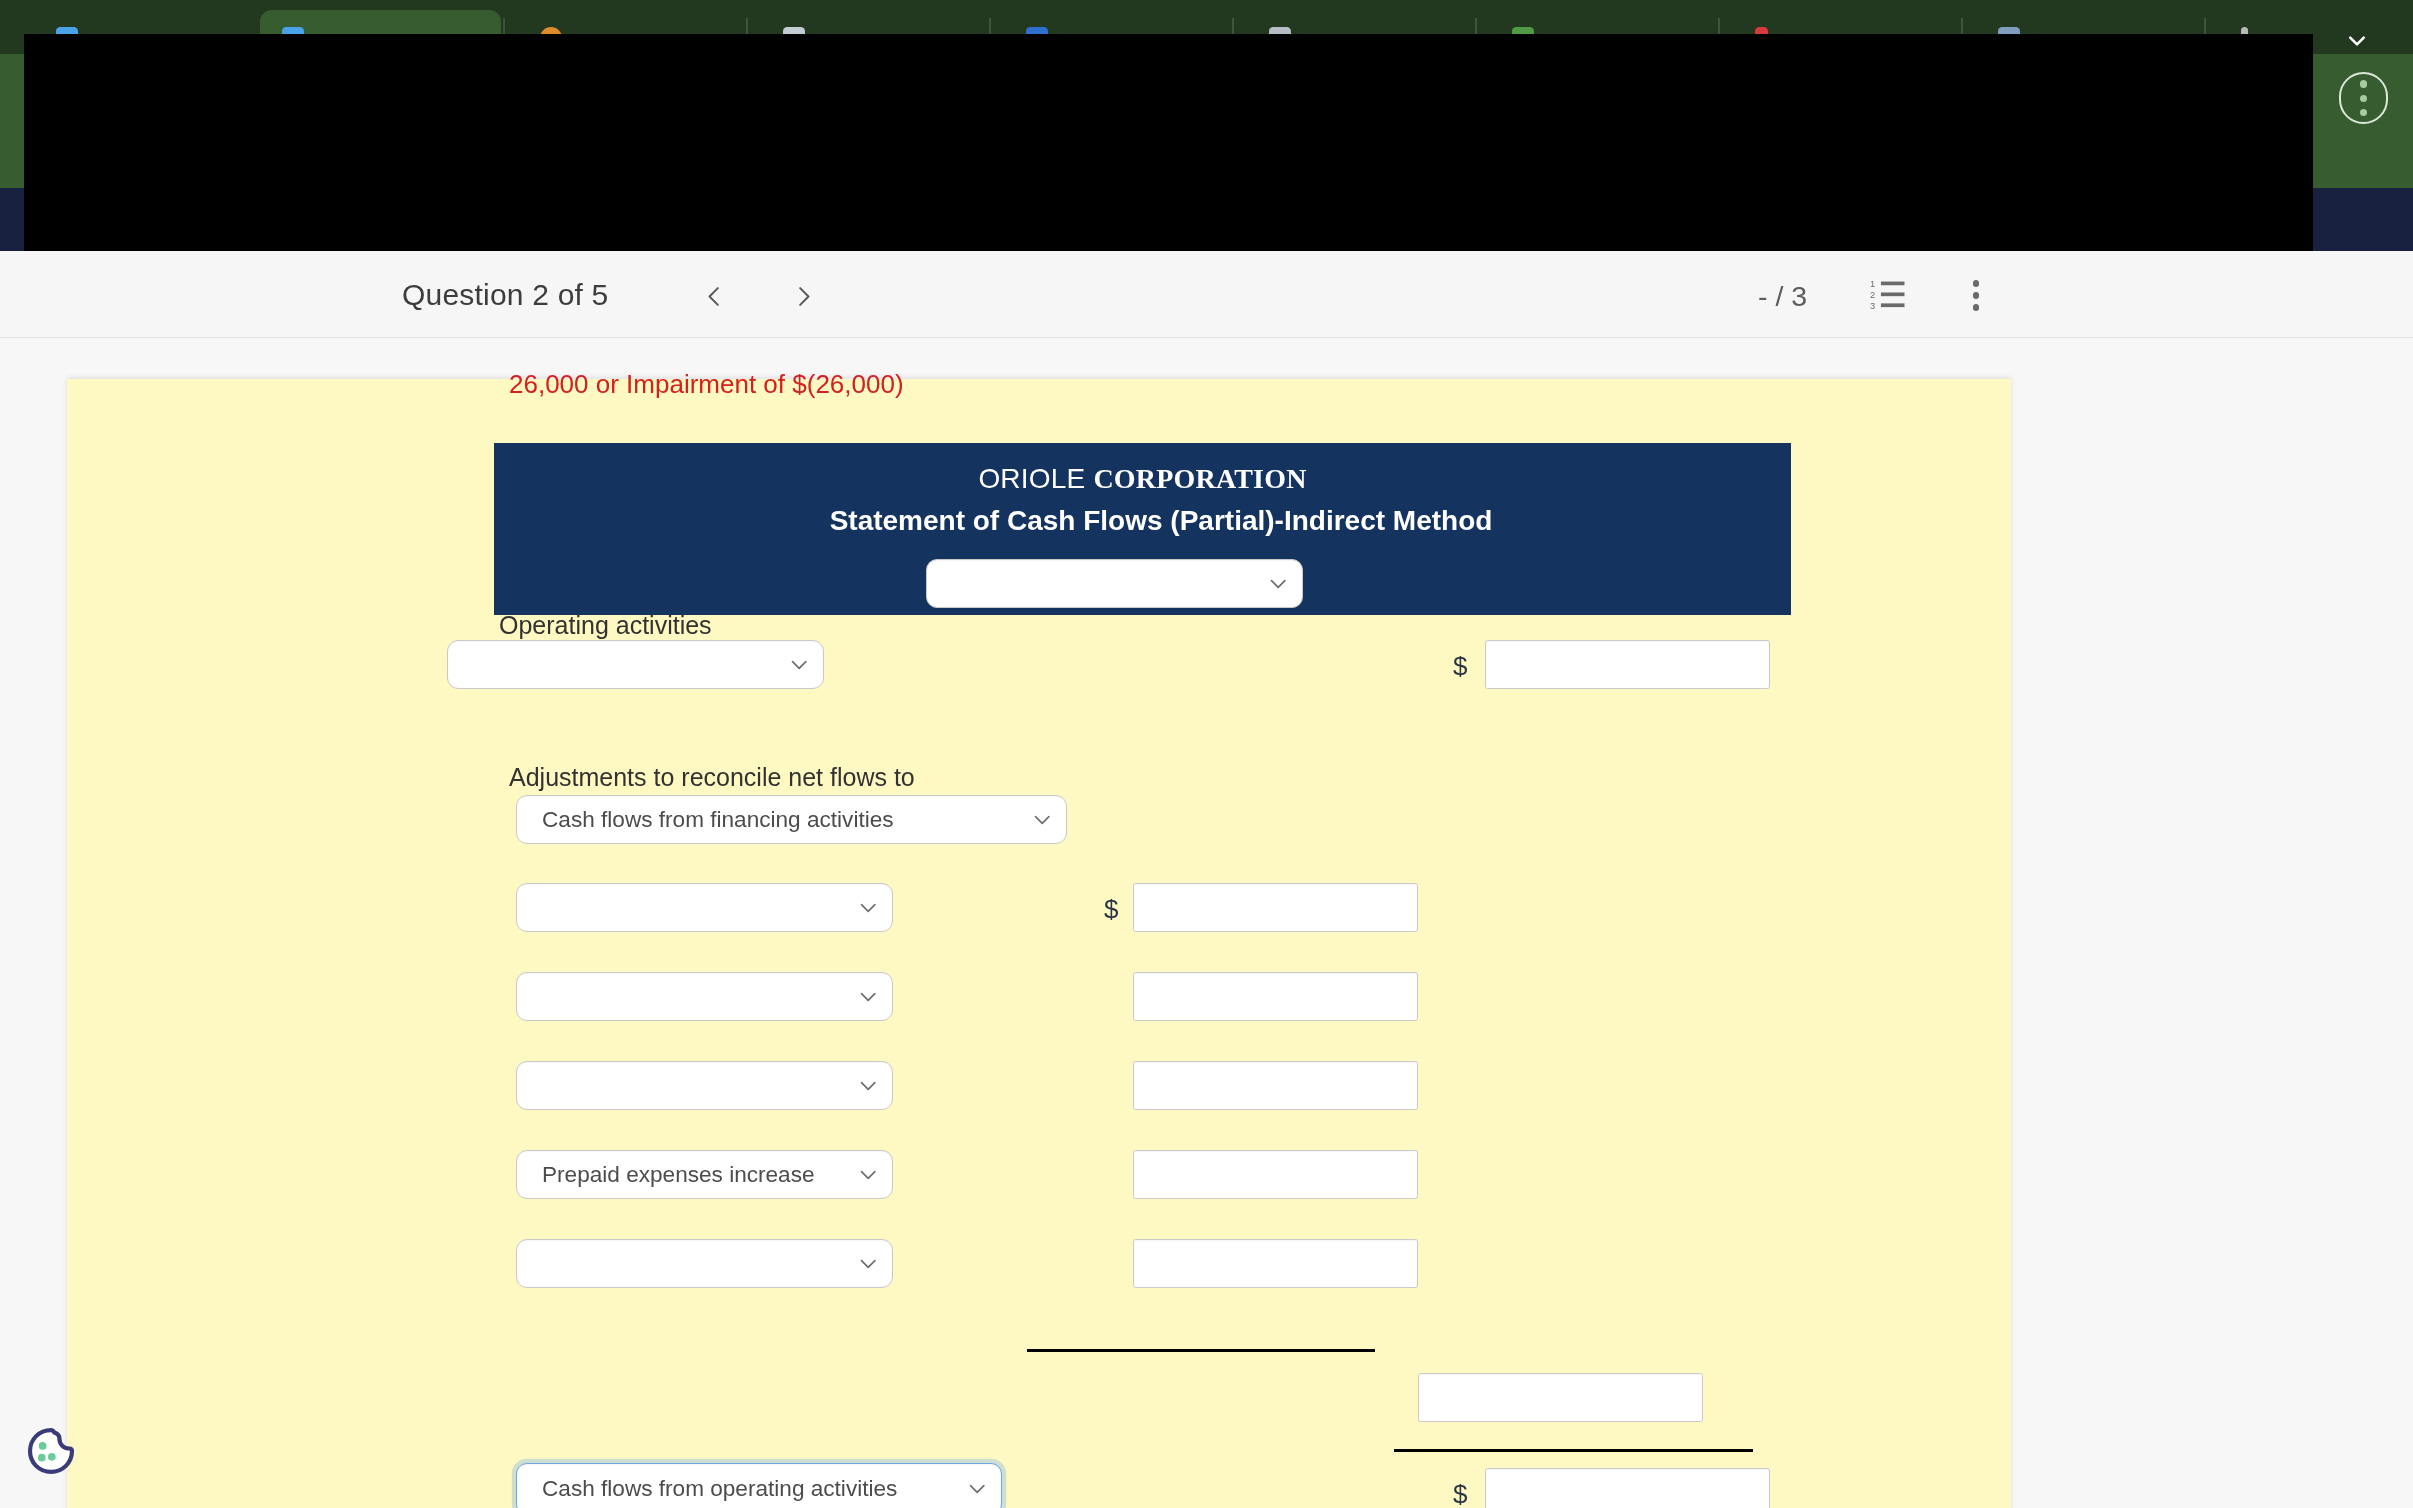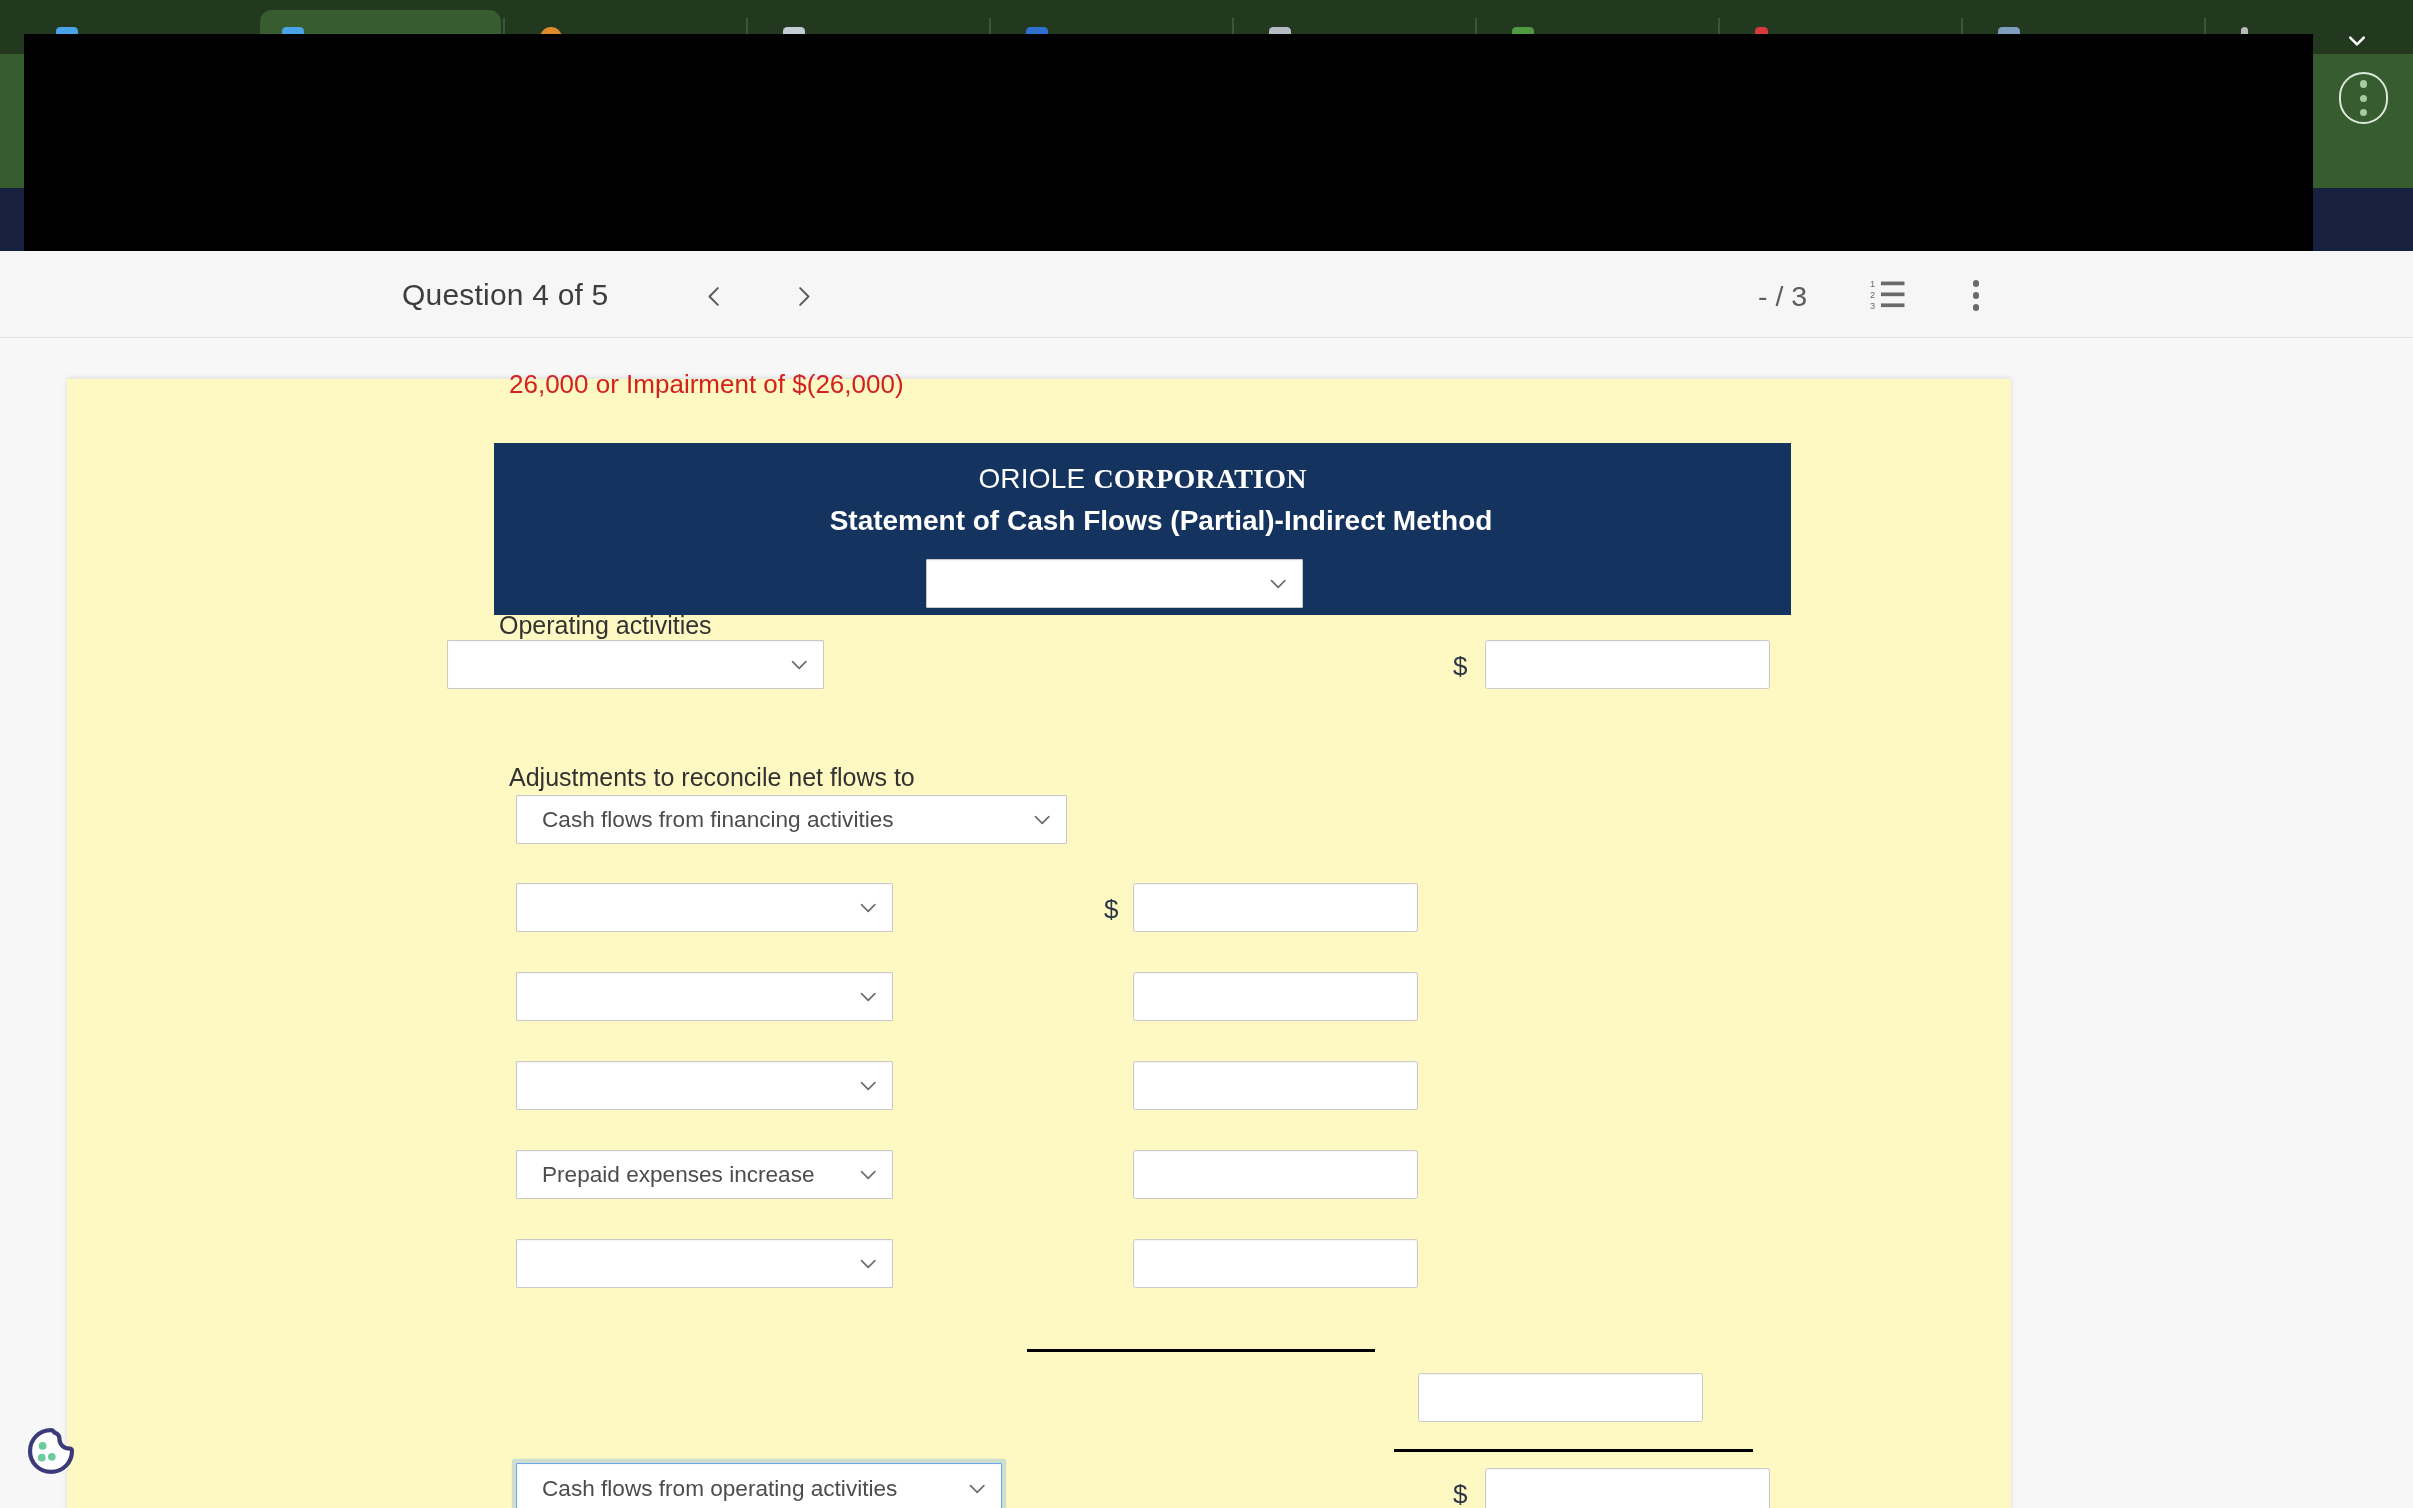--- a/index.html
+++ b/index.html
@@ -138,21 +138,21 @@
   .banner-l1 b { font-weight: 700; font-family: Liberation Serif, serif; }
   .banner-l2 {
     margin-top: 10px; font-size: 28px; color: #ffffff; font-weight: 700; padding-left: 37px;
   }
 
   
   .sel {
     position: absolute;
     background: #ffffff;
     border: 0.8px solid #c9c9c9;
-    border-radius: 1px;
+    border-radius: 11px;
     box-shadow: inset 0 0.8px 1.7px rgba(0,0,0,.05);
     font-size: 22.6px; color: #4c4c4c;
     display: flex; align-items: center;
     padding-left: 25px; padding-right: 39px;
     white-space: nowrap; overflow: hidden;
   }
   .sel .caret {
     position: absolute; right: 15px; top: 50%;
     transform: translateY(-50%);
     width: 18.4px; height: 11.7px;
@@ -264,21 +264,21 @@
         <i></i>
     </div>
   </div>
 
   <div class="bookmarkbar"></div>
 
   <div class="chrome-mask"></div>
 </div>
 
 <div class="appheader">
-  <div class="q-title">Question 4 of 5</div>
+  <div class="q-title">Question 2 of 5</div>
 
   <div class="navbtn prev">
     <svg width="25" height="25" viewBox="0 0 30 30">
         <path d="M19 5 L9 15 L19 25" stroke="#5a5a5a" stroke-width="2.4" fill="none" stroke-linecap="round" stroke-linejoin="round"></path>
       </svg>
   </div>
   <div class="navbtn next">
     <svg width="25" height="25" viewBox="0 0 30 30">
         <path d="M11 5 L21 15 L11 25" stroke="#5a5a5a" stroke-width="2.4" fill="none" stroke-linecap="round" stroke-linejoin="round"></path>
       </svg>

